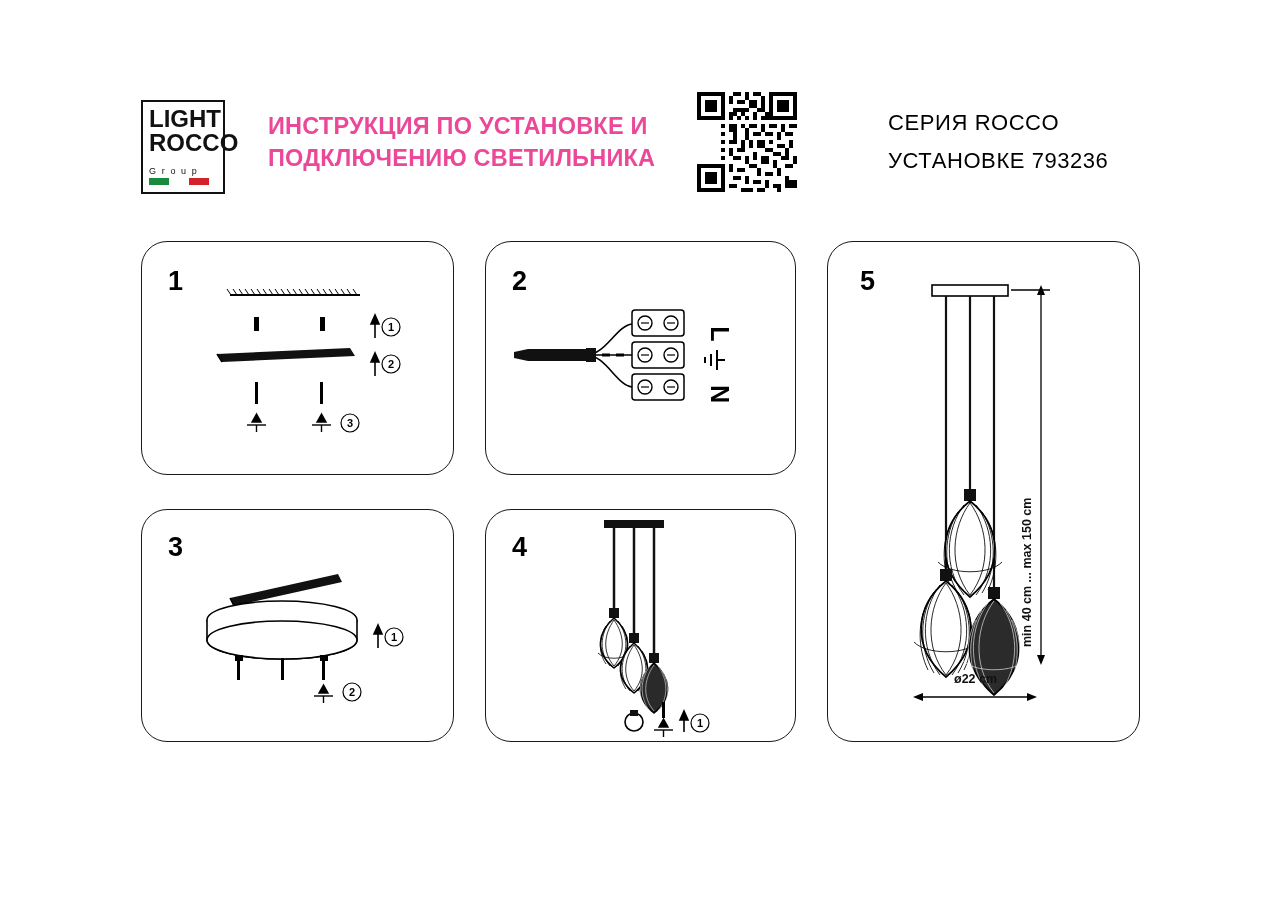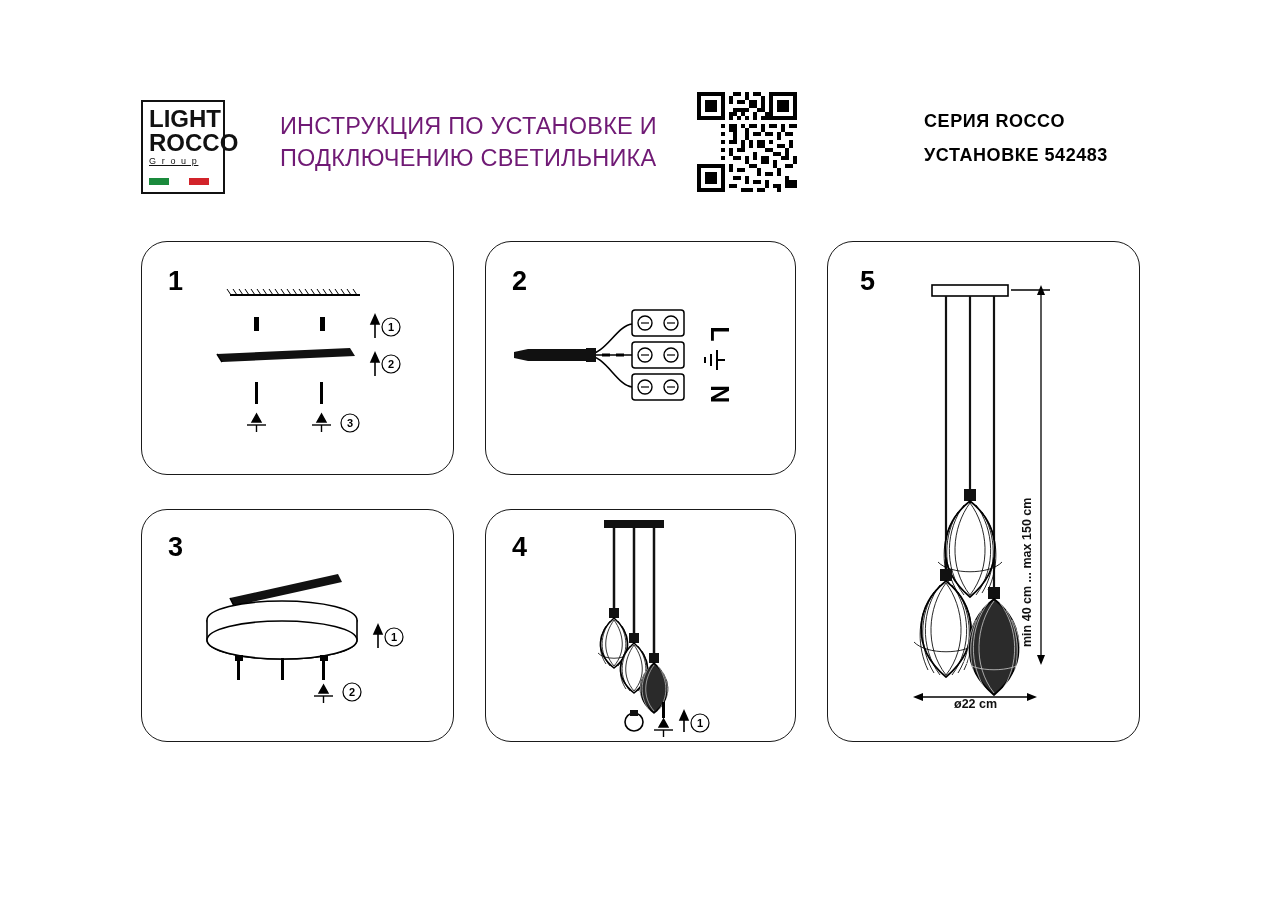--- a/index.html
+++ b/index.html
@@ -42,60 +42,58 @@
     font-weight: bold;
     font-size: 24px;
     letter-spacing: 0px;
     display: block;
     color: #111;
   }
   #logo-text .l3 {
     display: block;
     font-size: 9px;
     letter-spacing: 1.6px;
-    margin-top: 2px;
+    margin-top: 12px;
     color: #111;
-    text-decoration: underline;
   }
   #logo-flag {
     position: absolute;
     left: 6px; bottom: 7px;
     width: 60px; height: 7px;
     display: flex;
   }
   #logo-flag span { display: block; height: 100%; width: 33.333%; }
   .flag-g { background: #1a8a3c; }
   .flag-w { background: #ffffff; }
   .flag-r { background: #d2232a; }
 
   #title {
     position: absolute;
-    left: 280px; top: 110px;
+    left: 268px; top: 110px;
     width: 420px;
     font-size: 23.5px;
-    font-weight: normal;
+    font-weight: bold;
     line-height: 1.38;
     letter-spacing: 0.2px;
-    color: #701a75;
+    color: #ec4899;
   }
 
   #qr {
     position: absolute;
     left: 697px; top: 92px;
     width: 100px; height: 100px;
   }
 
   #series-block {
     position: absolute;
     left: 888px; top: 112px;
-    font-weight: bold;
-    font-size: 18px;
+    font-weight: normal;
+    font-size: 22px;
     line-height: 1.0;
     letter-spacing: 0.6px;
-    margin-left: 36px;
   }
   #series-block .row { margin-bottom: 16px; white-space: nowrap; }
   #series-block .val { letter-spacing: 0.5px; }
 
   
   .panel {
     position: absolute;
     border: 1.6px solid #1a1a1a;
     border-radius: 26px;
     box-sizing: border-box;
@@ -258,21 +256,21 @@
       </svg>
     </div>
 
     <div id="series-block">
       <div class="row">
         <span>СЕРИЯ</span>
         <span class="val">ROCCO</span>
       </div>
       <div class="row">
         <span>УСТАНОВКЕ</span>
-        <span class="val">542483</span>
+        <span class="val">793236</span>
       </div>
     </div>
   </div>
 
   <div class="panel" id="panel1">
     <div class="panel-num">1</div>
     <svg class="svg-layer" width="313" height="234" viewBox="0 0 313 234">
 
       <line x1="88" y1="53" x2="218" y2="53" stroke="#000" stroke-width="2"></line>
       <g stroke="#000" stroke-width="1">
@@ -572,16 +570,16 @@
       <path d="M213 423 L209 413 L217 413 Z" fill="#000"></path>
 
       <g stroke="#000" stroke-width="1.3">
         <line x1="90" y1="455" x2="204" y2="455"></line>
       </g>
       <path d="M85 455 L95 451 L95 459 Z" fill="#000"></path>
       <path d="M209 455 L199 451 L199 459 Z" fill="#000"></path>
     </svg>
 
     <div class="dim-label" id="dim-vert" style="position:absolute;left:192px;top:405px;transform:rotate(-90deg);transform-origin:left top;">min 40 cm ... max 150 cm</div>
-    <div class="dim-label" id="dim-horiz" style="position:absolute;left:126px;top:455px;">ø22 cm</div>
+    <div class="dim-label" id="dim-horiz" style="position:absolute;left:126px;top:430px;">ø22 cm</div>
   </div>
 
 </div>
 
 </body></html>

